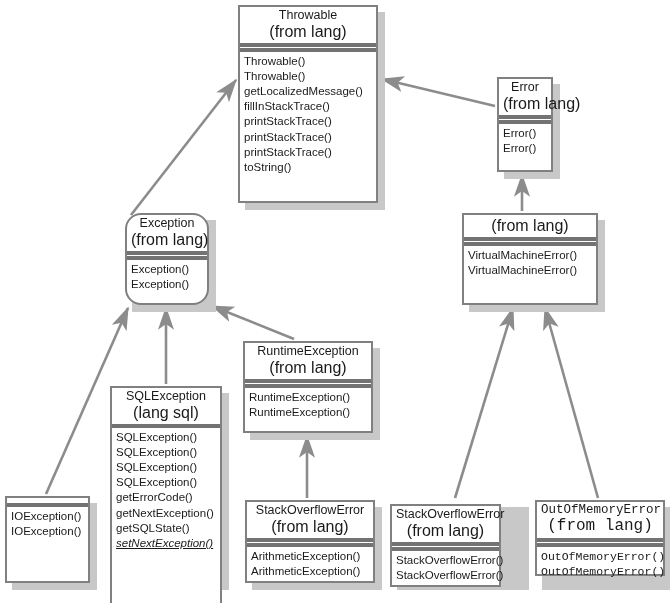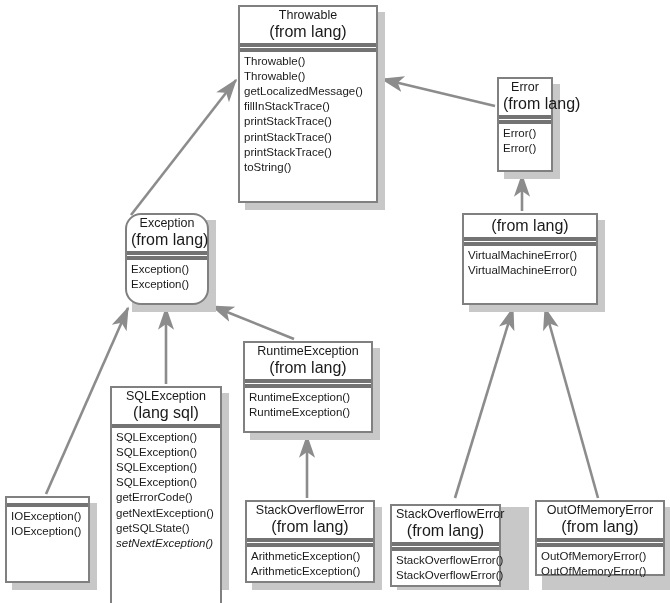--- a/index.html
+++ b/index.html
@@ -33,21 +33,21 @@
   .cname{
     font-size:12.5px;color:#1a1a1a;white-space:nowrap;
   }
   .cpkg{
     font-size:16px;color:#1a1a1a;white-space:nowrap;
   }
   .attrs, .ops{text-align:left;}
   .row{
     font-size:11.5px;color:#1a1a1a;line-height:1.32;white-space:nowrap;
   }
-  .row.ital{font-style:italic;}
+  .row.ital{font-style:italic;text-decoration:underline;}
 </style>
 </head>
 <body>
 
 <div id="canvas">
   <svg class="links" viewBox="0 0 670 603" xmlns="http://www.w3.org/2000/svg">
     <defs>
       <marker id="tri" markerWidth="10" markerHeight="10" refX="8.4" refY="3.3" orient="auto" markerUnits="strokeWidth">
         <path d="M0,0.2 L9,3.3 L0,6.4 L2.2,3.3 Z" fill="#8c8c8c"></path>
       </marker>
@@ -173,21 +173,21 @@
           <div class="cname">StackOverflowError</div>
           <div class="cpkg">(from lang)</div>
         </div>
         <div class="sect attrs" style="padding: 0px; height: 5px;"></div>
         <div class="sect ops">
           <div class="row">StackOverflowError()</div>
           <div class="row">StackOverflowError()</div>
         </div>
       </div>
       <div class="shadow" style="left: 542px; top: 507px; width: 130px; height: 83px;"></div>
-      <div class="uml" style="left: 535px; top: 500px; width: 130px; height: 76px;">
+      <div class="uml" style="left: 535px; top: 500px; width: 130px; height: 76px; font-family: Liberation Mono, monospace;">
         <div class="sect hdr">
           <div class="cname">OutOfMemoryError</div>
           <div class="cpkg">(from lang)</div>
         </div>
         <div class="sect attrs" style="padding: 0px; height: 5px;"></div>
         <div class="sect ops">
           <div class="row">OutOfMemoryError()</div>
           <div class="row">OutOfMemoryError()</div>
         </div>
       </div>

